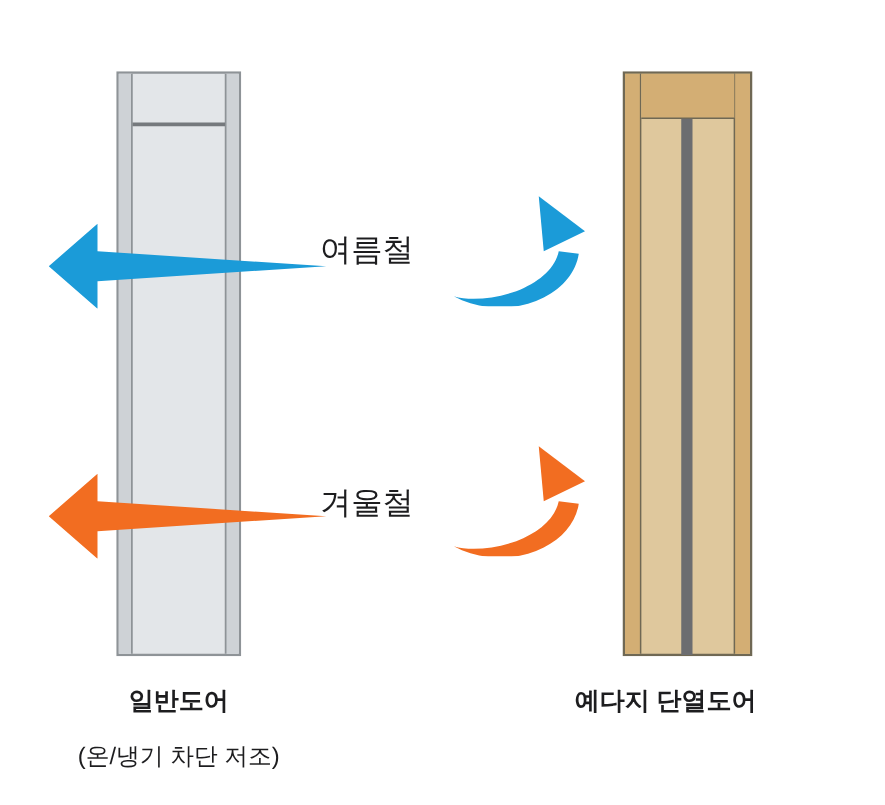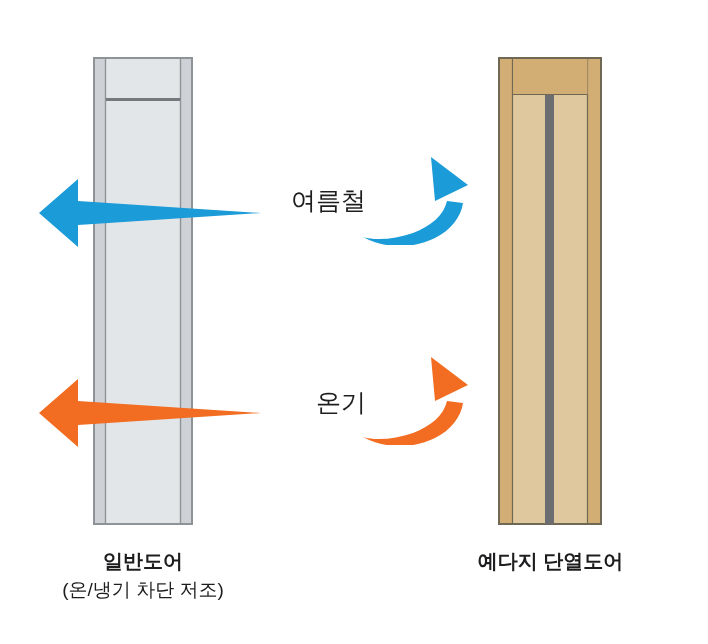--- a/index.html
+++ b/index.html
@@ -9,40 +9,40 @@
   }
   .canvas{
     position:relative;
     width:708px;height:644px;
     background:#ffffff;
     overflow:hidden;
   }
   .abs{position:absolute;}
   .annotation-label{
     width:110px;
-    text-align:right;
+    text-align:left;
     font-size:25px;
     line-height:35px;
     color:#1d1d1f;
     letter-spacing:0;
   }
   .door-caption{
     text-align:center;
     color:#1d1d1f;
   }
   .door-caption .caption-title{
     font-size:20px;
     font-weight:bold;
     line-height:26px;
     text-align:center;
   }
   .door-caption .caption-subtitle{
     font-size:19px;
     line-height:24px;
-    margin-top:4px;
+    margin-top:20px;
   }
   svg{display:block;}
 </style>
 </head>
 <body>
 
 <div class="canvas">
 
   <svg class="abs" style="left:93px;top:57px;" width="100" height="468" viewBox="0 0 100 468">
     <rect x="1" y="1" width="98" height="466" stroke-width="2" fill="#e3e6e9" stroke="#8e9397"></rect>
@@ -80,25 +80,25 @@
   <svg class="abs" style="left:361px;top:355px;" width="108" height="90" viewBox="0 0 108 90">
     <path d="M2,82 C24,94 52,94 74,83 C90,75 100,62 102,48 L86,46 C83,60 70,71 52,78 C35,84 15,86 2,82 Z" fill="#f26d21"></path>
     <path d="M70,2 L107,30 L74,46 Z" fill="#f26d21"></path>
   </svg>
 
   <div class="abs annotation-label" style="left:256px;top:183px;">
     <div>여름철</div>
   </div>
 
   <div class="abs annotation-label" style="left:256px;top:385px;">
-    <div>온기</div>
+    <div>겨울철</div>
   </div>
 
   <div class="abs door-caption" style="left:23px;top:548px;width:240px;">
     <div class="caption-title">일반도어</div>
     <div class="caption-subtitle">(온/냉기 차단 저조)</div>
   </div>
 
-  <div class="abs door-caption" style="left:430px;top:548px;width:241px;">
+  <div class="abs door-caption" style="left:412px;top:548px;width:241px;">
     <div class="caption-title">예다지 단열도어</div>
   </div>
 
 </div>
 
 </body></html>

